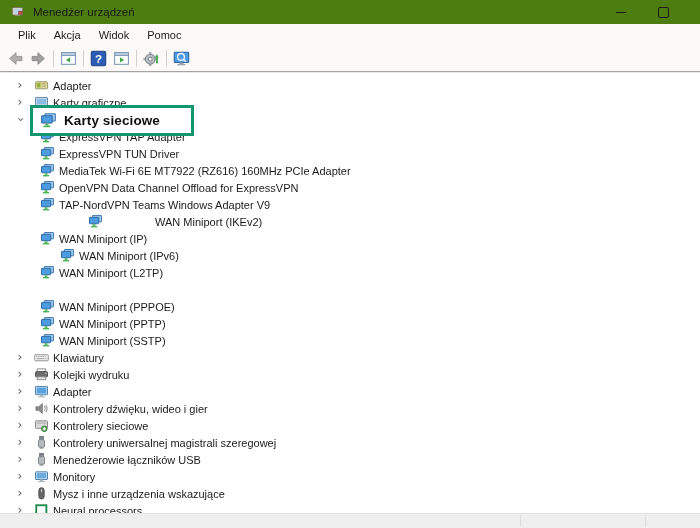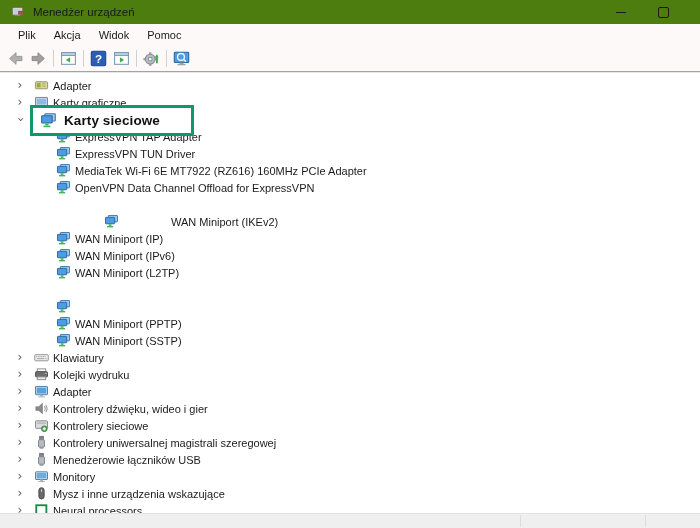--- a/index.html
+++ b/index.html
@@ -22,21 +22,21 @@
   
   .toolbar{position:absolute;top:46px;left:0;right:0;height:26px;background:#fcf9f8;display:flex;align-items:center;padding-left:4px;
     border-bottom:1px solid #a3a3a3;box-shadow:0 1px 0 #e8e8e8;box-sizing:border-box;}
   .tb-btn{width:23px;height:21px;display:flex;align-items:center;justify-content:center;}
   .tb-ico{width:17px;height:17px;}
   .tb-sep{width:1px;height:17px;background:#d2d0cf;margin:0 3px;}
   
   .tree{position:absolute;top:77px;left:0;right:0;height:436px;background:#fff;overflow:hidden;}
   .tree-row{position:absolute;left:0;right:0;height:17px;display:flex;align-items:center;white-space:nowrap;}
   .level0{padding-left:14px;}
-  .level1{padding-left:36px;}
+  .level1{padding-left:20px;}
   .chev{width:12px;flex:none;text-align:center;font-size:12px;line-height:17px;color:#5c5c5c;font-family:"DejaVu Sans",sans-serif;}
   .chev.expanded{transform:rotate(90deg);}
   .tree-icon{width:15px;height:15px;margin:0 4px 0 8px;flex:none;}
   .lab{padding-top:1px;}
   
   .annotation{position:absolute;left:30px;top:105px;width:164px;height:31px;z-index:5;
     border:3px solid #12966e;background:#ffffff;display:flex;align-items:center;box-sizing:border-box;padding-left:5px;}
   .annotation .tree-icon{width:17px;height:17px;margin:0 7px 0 2px;}
   .ann-label{font-size:13.5px;font-weight:700;letter-spacing:.1px;color:#111;white-space:nowrap;}
   
@@ -277,53 +277,61 @@
       </svg>
       <span class="lab">MediaTek Wi-Fi 6E MT7922 (RZ616) 160MHz PCIe Adapter</span>
     </div>
     <div class="tree-row level1" style="top: 102px;">
       <span class="chev"></span>
       <svg class="tree-icon" viewBox="0 0 16 16">
         <use href="#sym-network-adapter"></use>
       </svg>
       <span class="lab">OpenVPN Data Channel Offload for ExpressVPN</span>
     </div>
+    <div class="tree-row level1" style="top: 119px;">
+      <span class="chev"></span>
+      <svg class="tree-icon" viewBox="0 0 16 16">
+        <use href="#sym-network-adapter"></use>
+      </svg>
+      <span class="lab">TAP-NordVPN Teams Windows Adapter V9</span>
+    </div>
     <div class="tree-row level1" style="top: 136px; gap: 48px;">
       <span class="chev"></span>
       <svg class="tree-icon" viewBox="0 0 16 16">
         <use href="#sym-network-adapter"></use>
       </svg>
       <span class="lab">WAN Miniport (IKEv2)</span>
     </div>
     <div class="tree-row level1" style="top: 153px;">
       <span class="chev"></span>
       <svg class="tree-icon" viewBox="0 0 16 16">
         <use href="#sym-network-adapter"></use>
       </svg>
       <span class="lab">WAN Miniport (IP)</span>
     </div>
-    <div class="tree-row level1" style="top: 170px;">
+    <div class="tree-row level1" style="top: 170px; margin-left: 20px;">
       <span class="chev"></span>
       <svg class="tree-icon" viewBox="0 0 16 16">
         <use href="#sym-network-adapter"></use>
       </svg>
       <span class="lab">WAN Miniport (IPv6)</span>
     </div>
     <div class="tree-row level1" style="top: 187px;">
       <span class="chev"></span>
       <svg class="tree-icon" viewBox="0 0 16 16">
         <use href="#sym-network-adapter"></use>
       </svg>
       <span class="lab">WAN Miniport (L2TP)</span>
     </div>
     <div class="tree-row level1" style="top: 221px;">
       <span class="chev"></span>
       <svg class="tree-icon" viewBox="0 0 16 16">
         <use href="#sym-network-adapter"></use>
       </svg>
+      <span class="lab">WAN Miniport (PPPOE)</span>
     </div>
     <div class="tree-row level1" style="top: 238px;">
       <span class="chev"></span>
       <svg class="tree-icon" viewBox="0 0 16 16">
         <use href="#sym-network-adapter"></use>
       </svg>
       <span class="lab">WAN Miniport (PPTP)</span>
     </div>
     <div class="tree-row level1" style="top: 255px;">
       <span class="chev"></span>

